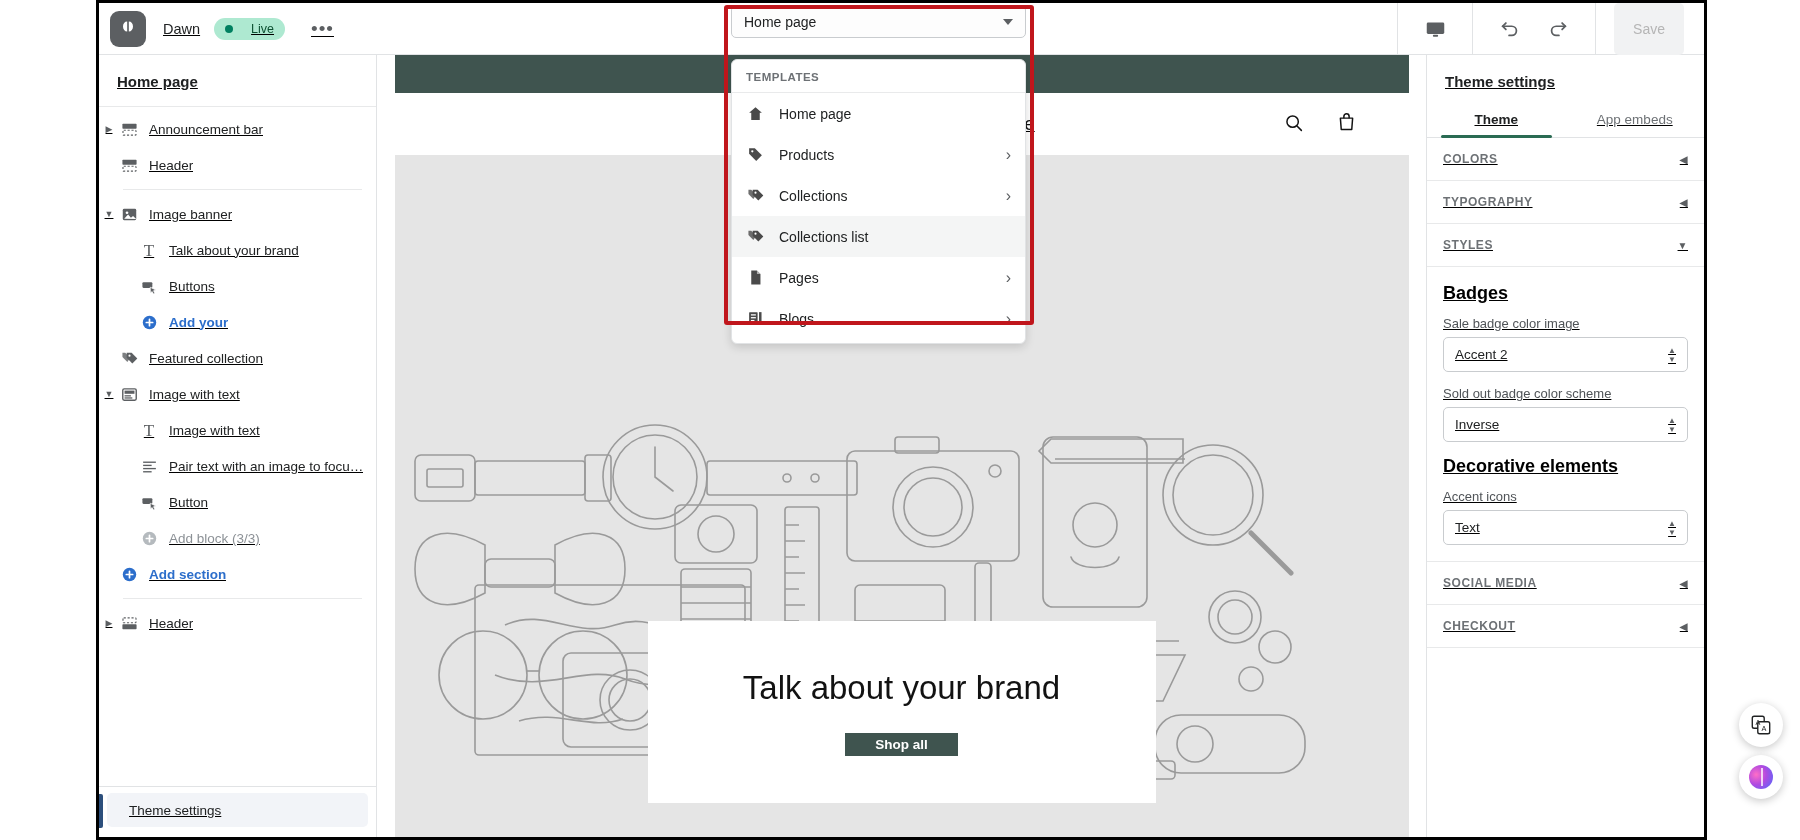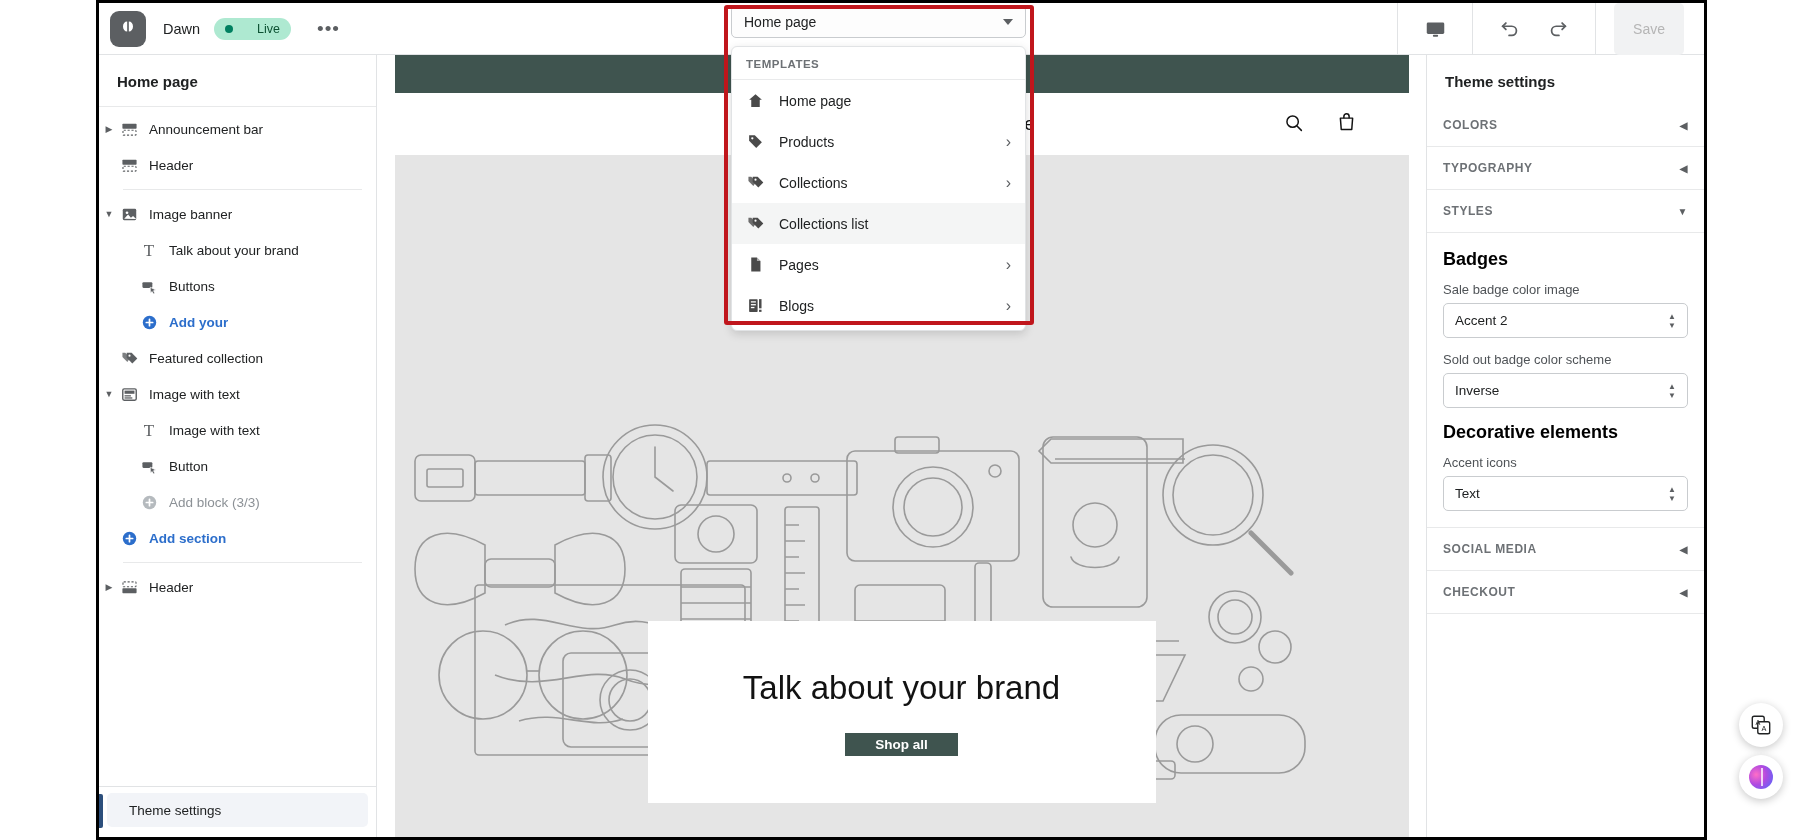--- a/index.html
+++ b/index.html
@@ -10,30 +10,30 @@
     overflow: hidden;
   }
   #root { position: relative; width: 1800px; height: 840px; background:#fff; }
 
   
   .frame-left  { position:absolute; left:96px; top:0; width:3px; height:840px; background:#000; z-index:60; }
   .frame-right { position:absolute; left:1704px; top:0; width:3px; height:840px; background:#000; z-index:60; }
   .frame-top   { position:absolute; left:96px; top:0; width:1611px; height:3px; background:#000; z-index:60; }
   .frame-bottom{ position:absolute; left:96px; top:837px; width:1611px; height:3px; background:#000; z-index:60; }
 
-  .app { position:absolute; left:99px; top:3px; width:1605px; height:834px; background:#fff; overflow:hidden; }
+  .app { position:absolute; left:99px; top:3px; width:1605px; height:834px; background:#fff; overflow:hidden;text-decoration:underline; }
 
   
   .topbar { position:relative; height:52px; background:#fff; border-bottom:1px solid #e1e3e5; display:flex; align-items:center; }
   .logo-tile { width:36px; height:36px; border-radius:9px; background:#5c5f62; margin-left:11px;
                display:flex; align-items:center; justify-content:center; }
   .logo-tile svg { width:20px; height:20px; }
   .shop-name { margin-left:17px; font-size:14.5px; color:#202223; }
   .live-pill { margin-left:14px; height:22px; padding:0 11px; border-radius:11px; background:#aee9d1;
-               display:flex; align-items:center; gap:24px; font-size:12.5px; color:#0c5132; }
+               display:flex; align-items:center; gap:18px; font-size:12.5px; color:#0c5132; }
   .live-dot { width:8px; height:8px; border-radius:50%; background:#008060; }
   .more-btn { margin-left:18px; font-size:19px; color:#5c5f62; letter-spacing:1px; line-height:10px;
               padding:6px 8px; border-radius:4px; cursor:default; }
 
   .topbar-right { position:absolute; right:0; top:0; height:52px; display:flex; align-items:center; }
   .tb-sep { width:1px; height:52px; background:#e1e3e5; }
   .tb-cell { display:flex; align-items:center; justify-content:center; gap:14px; padding:0 20px; height:52px; }
   .icon-btn { width:34px; height:34px; display:flex; align-items:center; justify-content:center;
               border-radius:5px; color:#5c5f62; }
   .save-btn { margin:0 20px 0 18px; height:52px; padding:0 19px; border-radius:5px; background:#f1f2f3;
@@ -47,21 +47,21 @@
     font-size:14px; color:#202223;
   }
   .caret-down { width:0; height:0; border-left:5px solid transparent; border-right:5px solid transparent;
                 border-top:6px solid #5c5f62; }
 
   
   .red-box { position:absolute; left:625px; top:2px; width:310px; height:320px;
              border:4px solid #c0161c; border-radius:3px; z-index:45; pointer-events:none; }
 
   
-  .dropdown { position:absolute; left:632px; top:43px; width:295px; background:#fff;
+  .dropdown { position:absolute; left:632px; top:56px; width:295px; background:#fff;
               border:1px solid #e1e3e5; border-radius:6px; box-shadow:0 3px 10px rgba(0,0,0,.15);
               z-index:44; overflow:hidden; padding-bottom:4px; }
   .dd-head { font-size:11.5px; font-weight:700; letter-spacing:.5px; color:#6d7175;
              padding:11px 14px 9px 14px; border-bottom:1px solid #e9eaeb; }
   .dd-item { height:41px; display:flex; align-items:center; padding:0 14px; gap:14px; font-size:14px; color:#202223; }
   .dd-item.active { background:#f4f5f5; }
   .dd-icon { width:19px; height:19px; display:flex; align-items:center; justify-content:center; color:#4a4a4a; flex:0 0 19px; }
   .dd-label { flex:1; }
   .chev-right { color:#5c5f62; font-size:16px; line-height:1; }
 
@@ -272,20 +272,34 @@
               <span class="tw"></span>
               <span class="si">
                 <span style="font-family:'Liberation Serif',serif;font-size:17px;color:#5c5f62;line-height:1;">T</span>
               </span>
               <span class="lbl">Image with text</span>
             </div>
             <div class="sb-row indent">
               <span class="tw"></span>
               <span class="si">
                 <svg width="17" height="17" viewBox="0 0 24 24">
+                  <g fill="#5c5f62">
+                    <rect x="3" y="5" width="18" height="1.9"></rect>
+                    <rect x="3" y="9.5" width="12" height="1.9"></rect>
+                    <rect x="3" y="14" width="18" height="1.9"></rect>
+                    <rect x="3" y="18.5" width="12" height="1.9"></rect>
+                  </g>
+                </svg>
+              </span>
+              <span class="lbl">Pair text with an image to focu…</span>
+            </div>
+            <div class="sb-row indent">
+              <span class="tw"></span>
+              <span class="si">
+                <svg width="17" height="17" viewBox="0 0 24 24">
                   <rect x="2" y="6" width="14" height="8" rx="1.5" fill="#5c5f62"></rect>
                   <path d="M13 13l8 4-3.3 1 2 3.6-2 1.1-2-3.6-2.4 2.2z" fill="#5c5f62" stroke="#fff" stroke-width="1"></path>
                 </svg>
               </span>
               <span class="lbl">Button</span>
             </div>
             <div class="sb-row indent muted">
               <span class="tw"></span>
               <span class="si">
                 <svg width="17" height="17" viewBox="0 0 24 24">
@@ -423,20 +437,24 @@
             <div class="pv-card">
               <h2>Talk about your brand</h2>
               <div class="pv-shop-btn">Shop all</div>
             </div>
           </div>
         </div>
       </div>
 
       <div class="rpanel">
         <div class="rp-title">Theme settings</div>
+        <div class="rp-tabs">
+          <div class="rp-tab active">Theme</div>
+          <div class="rp-tab">App embeds</div>
+        </div>
 
         <div class="rp-sec">
           <span>COLORS</span>
           <span class="arrow">◀</span>
         </div>
         <div class="rp-sec">
           <span>TYPOGRAPHY</span>
           <span class="arrow">◀</span>
         </div>
         <div class="rp-sec">

